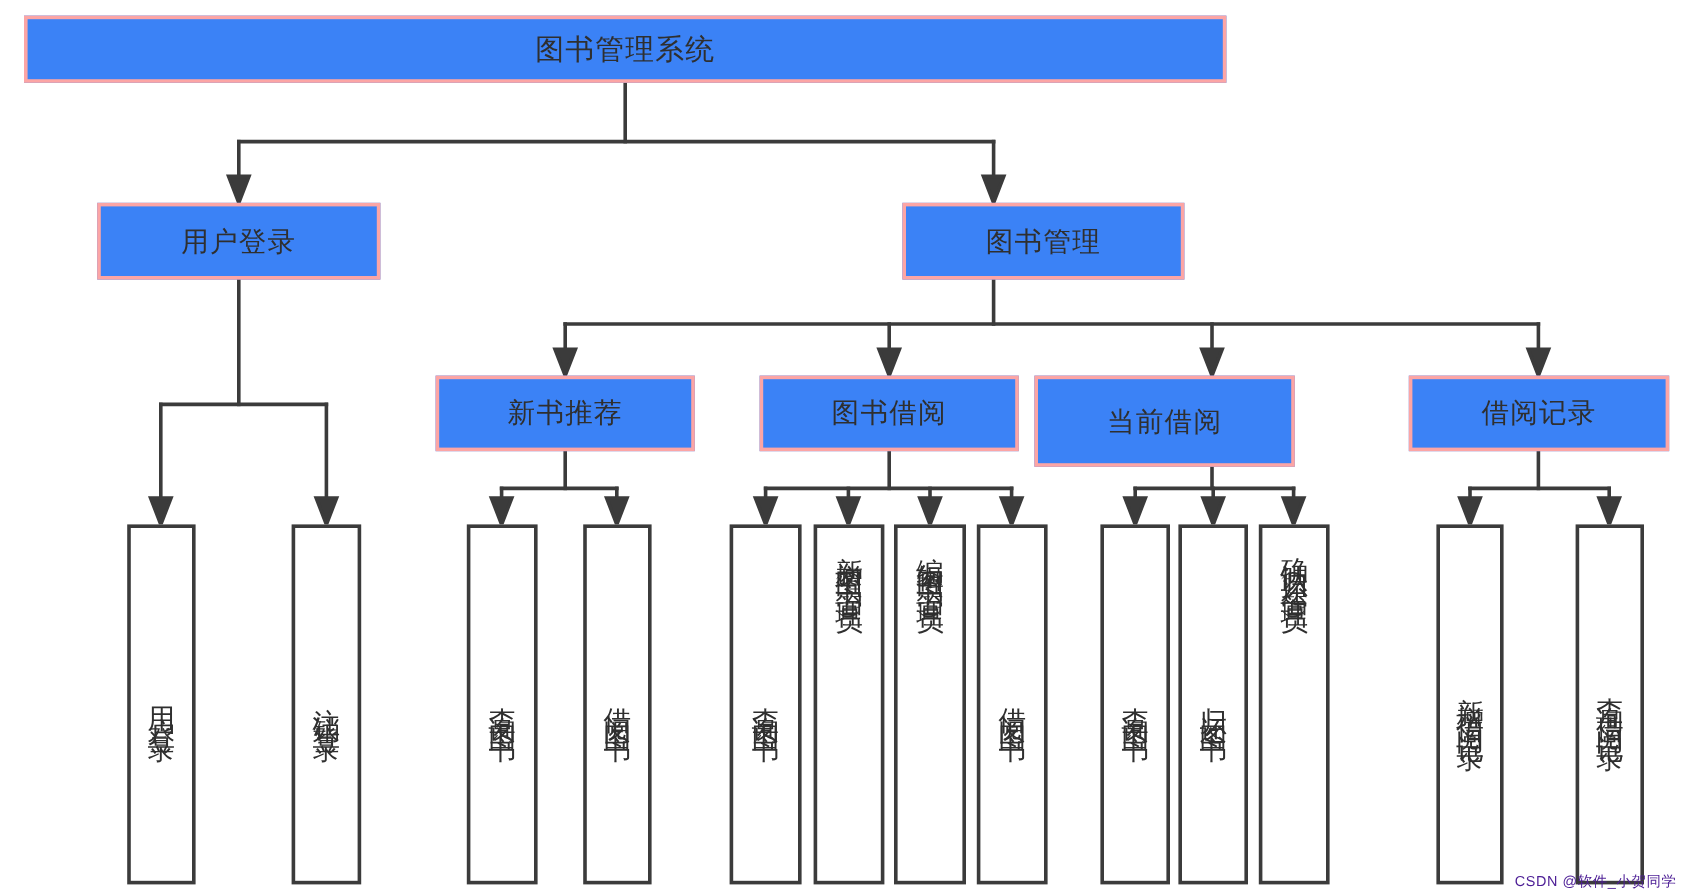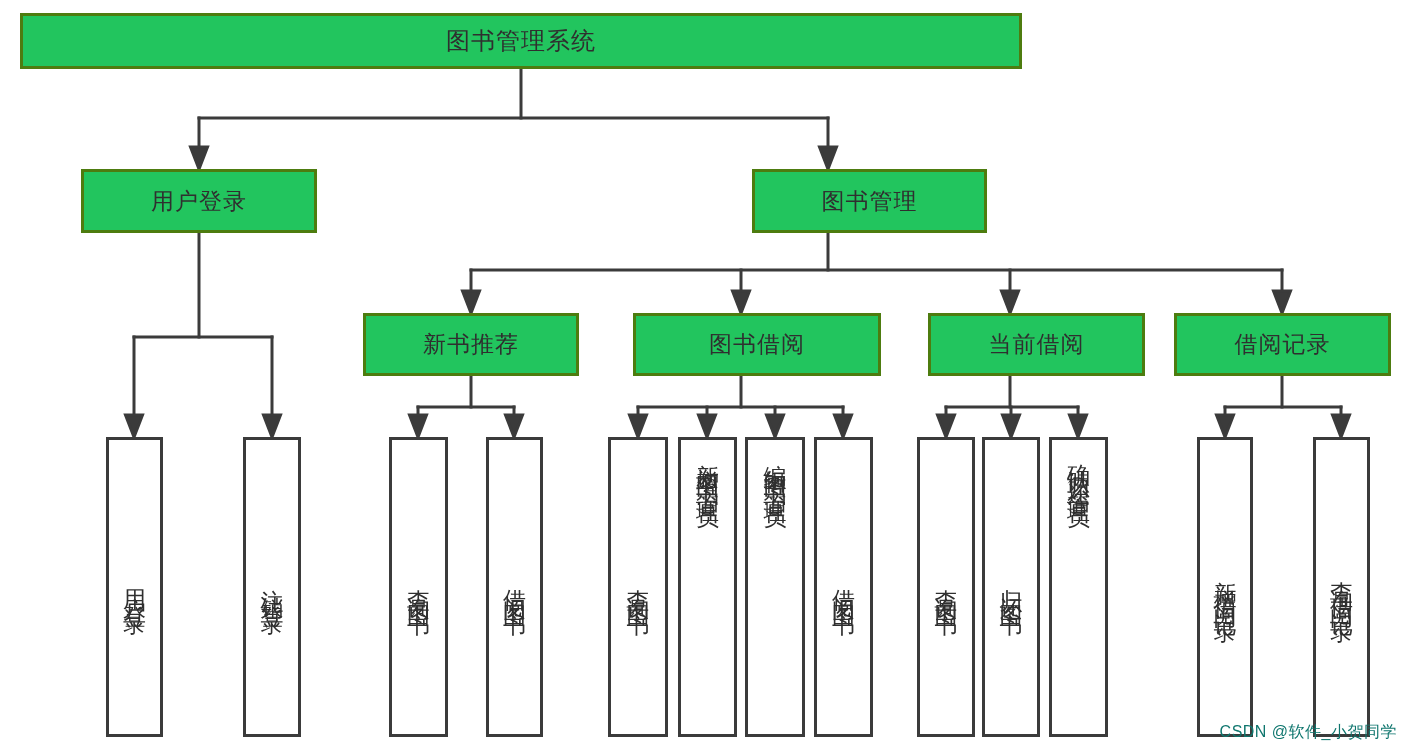--- a/index.html
+++ b/index.html
@@ -19,22 +19,22 @@
     position: absolute;
     left: 0;
     top: 0;
     width: 1405px;
     height: 747px;
     pointer-events: none;
   }
   .box {
     position: absolute;
     box-sizing: border-box;
-    border: 3px solid #4d7c0f;
-    background: #22c55e;
+    border: 3px solid #fca5a5;
+    background: #3b82f6;
     display: flex;
     align-items: center;
     justify-content: center;
     color: #2f2f2f;
     font-size: 23px;
     letter-spacing: 1px;
     white-space: nowrap;
   }
   .box.root { font-size: 24px; }
   .vbox {
@@ -53,22 +53,22 @@
     text-orientation: mixed;
     letter-spacing: 8px;
     line-height: 1;
   }
   .vbox.long { align-items: flex-start; padding-top: 6px; }
   .vbox.long .vlabel { letter-spacing: 6px; }
   .watermark {
     position: absolute;
     right: 8px;
     bottom: 4px;
-    font-size: 16px;
-    color: #0f766e;
+    font-size: 12px;
+    color: #4c1d95;
     letter-spacing: 0.5px;
     white-space: nowrap;
   }
 </style>
 </head>
 <body>
 
 <div class="stage">
 
   <svg class="connectors" width="1405" height="747" viewBox="0 0 1405 747" stroke="#3b3b3b" stroke-width="3" fill="#3b3b3b" stroke-linecap="square">
@@ -154,24 +154,24 @@
   <div class="box" style="left:81px; top:169px; width:236px; height:64px;">
     <span>用户登录</span>
   </div>
   <div class="box" style="left:712px; top:169px; width:235px; height:64px;margin-left:40px;">
     <span>图书管理</span>
   </div>
 
   <div class="box" style="left:363px; top:313px; width:216px; height:63px;text-align:right;">
     <span>新书推荐</span>
   </div>
-  <div class="box" style="left:633px; top:313px; width:248px; height:63px;">
+  <div class="box" style="left:633px; top:313px; width:216px; height:63px;">
     <span>图书借阅</span>
   </div>
-  <div class="box" style="left:928px; top:313px; width:217px; height:63px;">
+  <div class="box" style="left:862px; top:313px; width:217px; height:76px;">
     <span>当前借阅</span>
   </div>
   <div class="box" style="left:1174px; top:313px; width:217px; height:63px;">
     <span>借阅记录</span>
   </div>
 
   <div class="vbox" style="left:106px; top:437px; width:57px; height:300px;">
     <span class="vlabel">用户登录</span>
   </div>
   <div class="vbox" style="left:243px; top:437px; width:58px; height:300px;">

